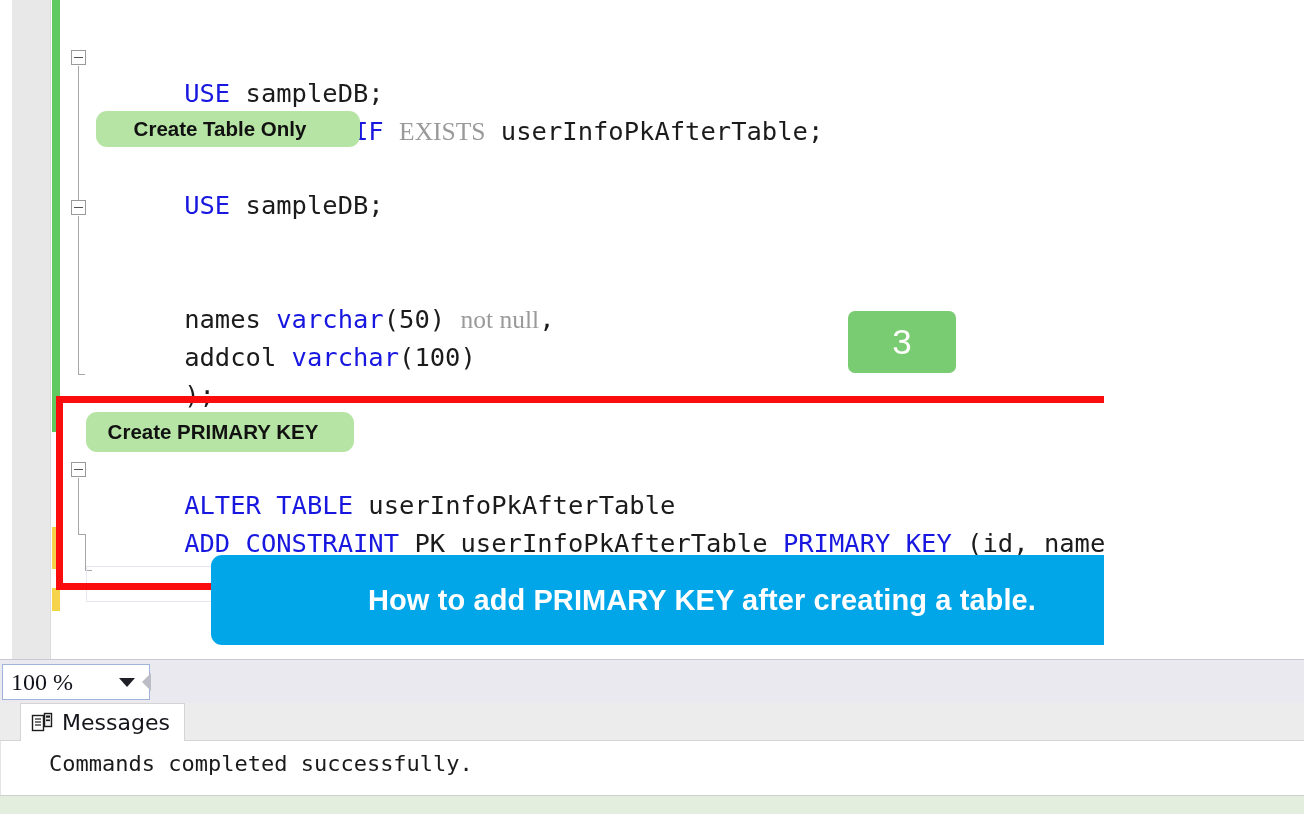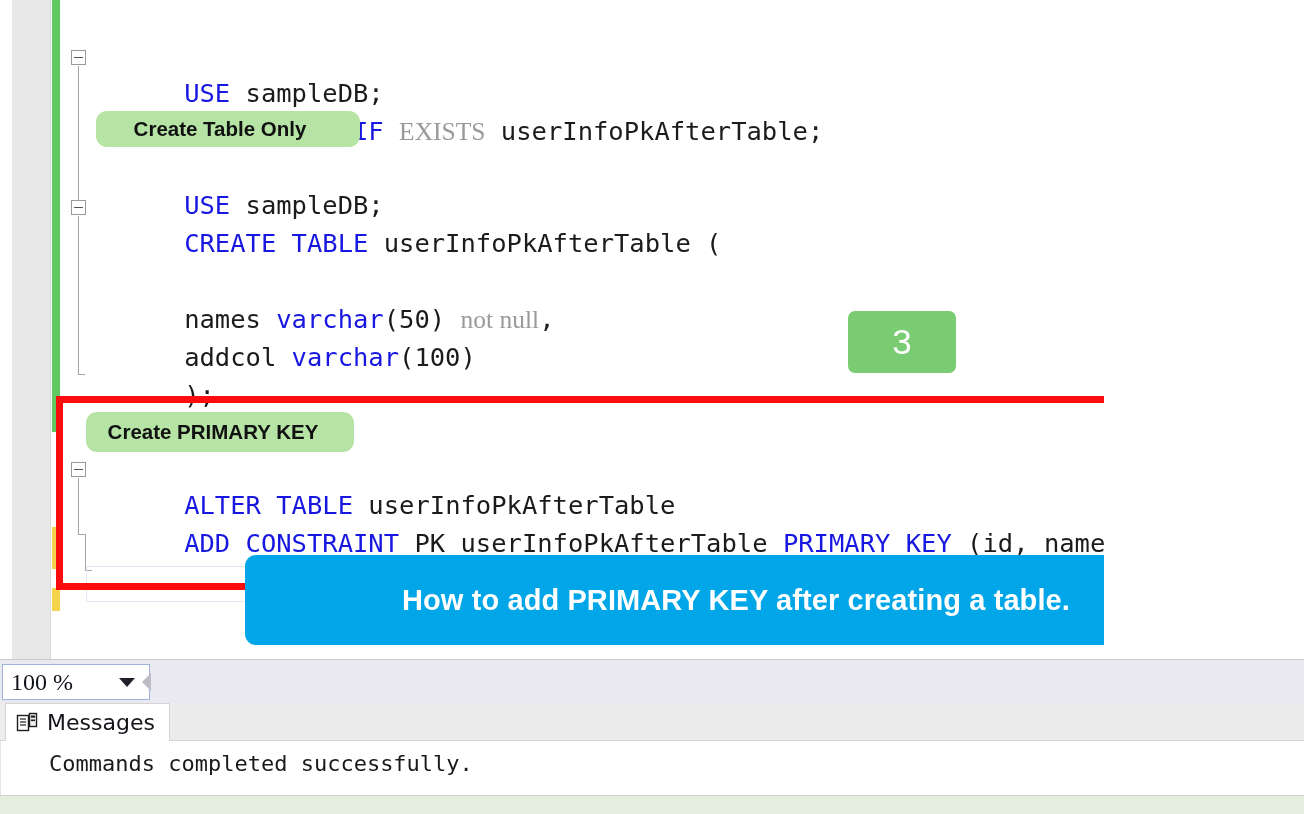--- a/index.html
+++ b/index.html
@@ -161,21 +161,20 @@
     background: #00a6e8;
     border-radius: 11px;
     color: #ffffff;
     font-size: 29px;
     font-family: "Liberation Sans", sans-serif;
     font-weight: 700;
     display: flex;
     align-items: center;
     justify-content: center;
     letter-spacing: 0.1px;
-    margin-left: 34px;
   }
 
   
   .line-rect {
     position: absolute;
     border: 1px solid #e7e6f2;
     box-sizing: border-box;
     background: transparent;
   }
 
@@ -231,21 +230,21 @@
   .msg-tabstrip {
     position: absolute;
     left: 0; top: 0;
     width: 1304px; height: 38px;
     background: #ececec;
     border-bottom: 1px solid #d4d4d4;
     box-sizing: border-box;
   }
   .msg-tab {
     position: absolute;
-    left: 5px; top: 0;
+    left: 20px; top: 0;
     height: 38px;
     padding: 0 14px 0 10px;
     background: #ffffff;
     border: 1px solid #d4d4d4;
     border-bottom: none;
     box-sizing: border-box;
     display: flex;
     align-items: center;
     gap: 9px;
   }
@@ -315,23 +314,20 @@
     </div>
 
     <div class="code-line" style="left:32px; top:76px;">
       <span class="kw">DROP TABLE IF</span><span class="plain"> </span><span class="gray">EXISTS</span><span class="plain"> userInfoPkAfterTable;</span>
     </div>
 
     <div class="code-line" style="left:32px; top:150px;">
       <span class="kw">USE</span><span class="plain"> sampleDB;</span>
     </div>
 
-    <div class="code-line" style="left:32px; top:188px;">
-      <span class="kw">CREATE TABLE</span><span class="plain"> userInfoPkAfterTable (</span>
-    </div>
 
 
     <div class="code-line" style="left:32px; top:264px;">
       <span class="plain">names </span><span class="kw">varchar</span><span class="plain">(50) </span><span class="gray">not null</span><span class="plain">,</span>
     </div>
 
     <div class="code-line" style="left:32px; top:302px;">
       <span class="plain">addcol </span><span class="kw">varchar</span><span class="plain">(100)</span>
     </div>
 

